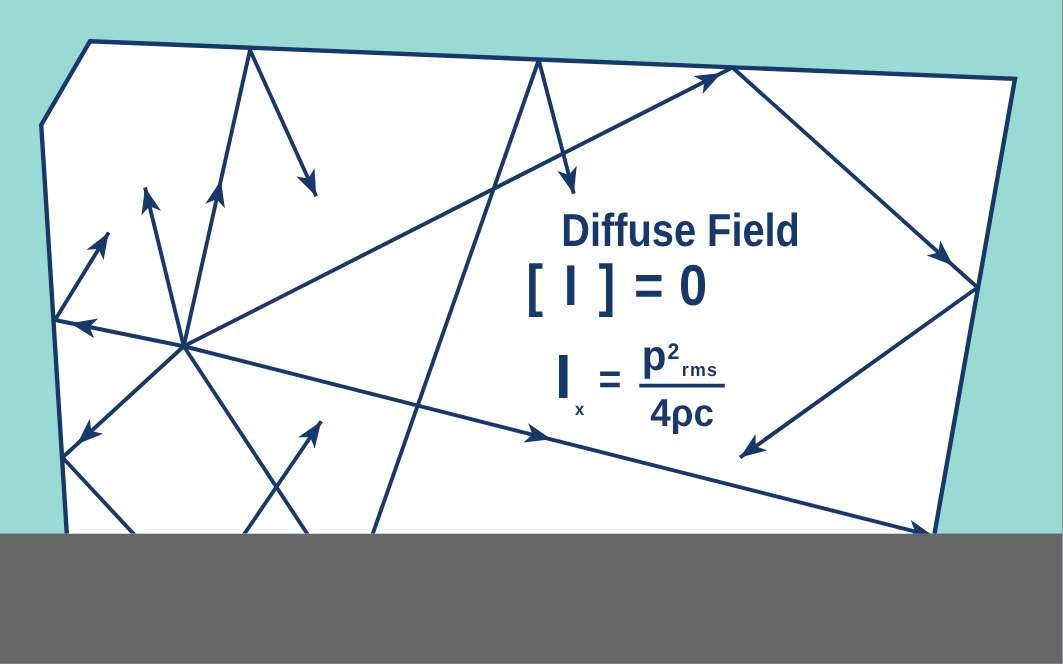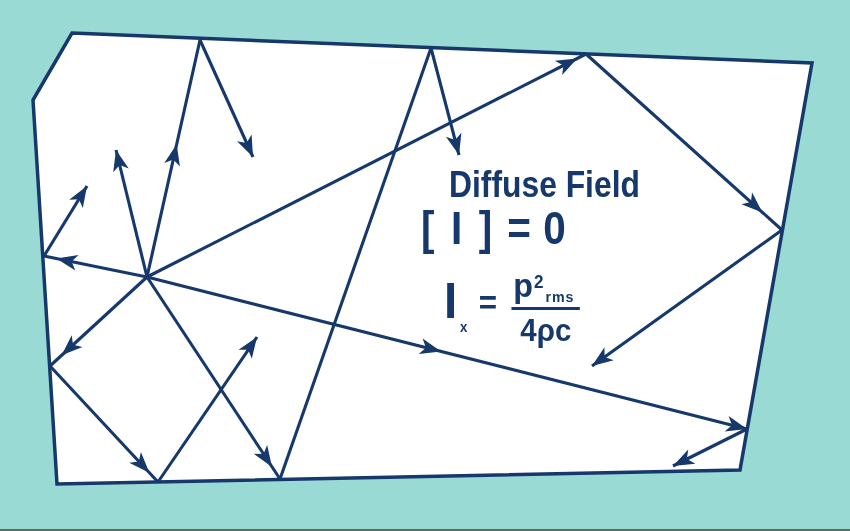--- a/index.html
+++ b/index.html
@@ -1,18 +1,18 @@
 <!DOCTYPE html>
 <html><head>
 <meta charset="utf-8">
 <style>
   html,body{margin:0;padding:0;background:#666;}
   .stage{
     position:relative;
-    width:850px;height:529px;
+    width:850px;height:427px;
     overflow:hidden;
     background:var(--bg,#9adad4);
     font-family:"Liberation Sans",sans-serif;
     color:var(--ink,#16386b);
   }
   .diagram-svg{position:absolute;left:0;top:0;width:850px;height:531px;display:block;}
   .overlay{position:absolute;white-space:nowrap;}
   .title{
     left:449px;top:164px;
     font-size:37px;font-weight:700;

